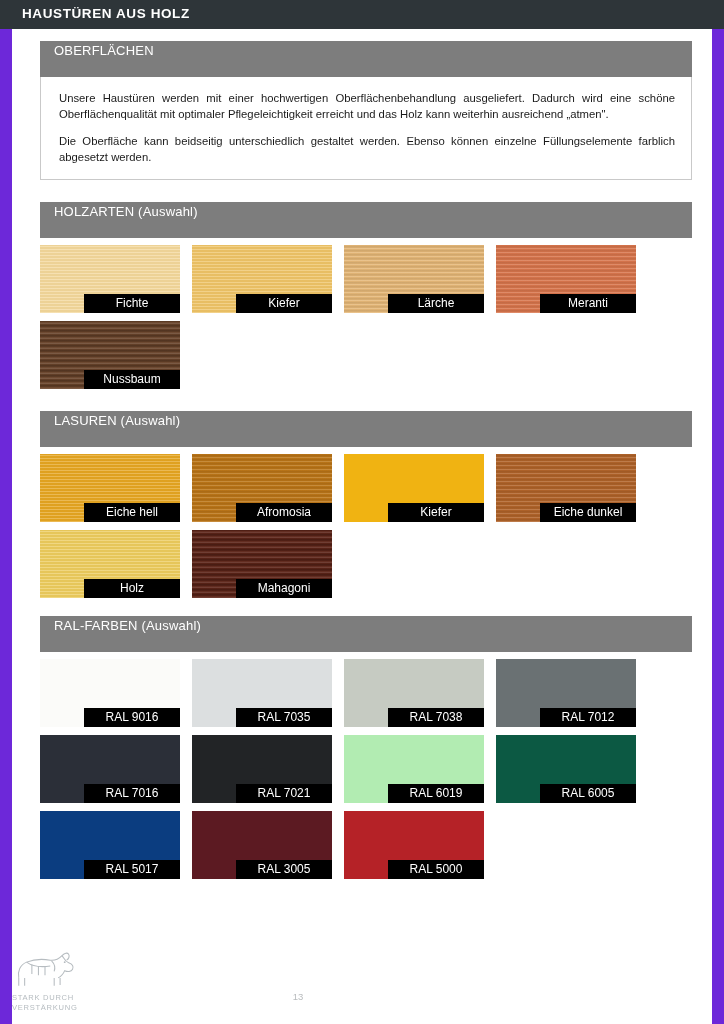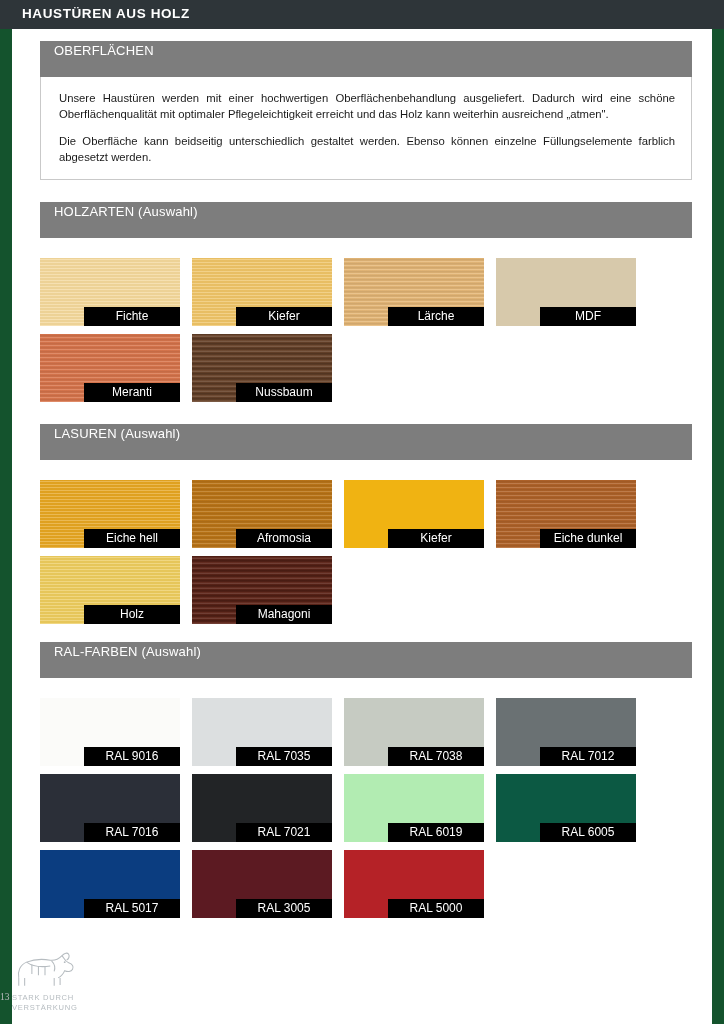--- a/index.html
+++ b/index.html
@@ -9,21 +9,21 @@
     height: 1024px;
     background: #ffffff;
     font-family: "Liberation Sans", sans-serif;
     overflow: hidden;
   }
 
   .page {
     position: relative;
     width: 724px;
     height: 1024px;
-    background: #14532d;
+    background: #6d28d9;
   }
 
   
   .topbar {
     position: absolute;
     top: 0; left: 0;
     width: 724px;
     height: 29px;
     background: #2e3539;
   }
@@ -81,21 +81,21 @@
     text-align: justify;
     margin-bottom: 12px;
   }
   .intro-p:last-child { margin-bottom: 0; }
 
   
   .grid {
     display: flex;
     flex-wrap: wrap;
     gap: 8px 12px;
-    padding-top: 20px;
+    padding-top: 7px;
   }
   .swatch {
     position: relative;
     width: 140px;
     height: 68px;
     overflow: hidden;
   }
   .swatch.bordered { outline: 1px solid #7a7a7a; outline-offset: -1px; }
   .swatch-fill {
     position: absolute;
@@ -140,23 +140,23 @@
     line-height: 9.5px;
     letter-spacing: 0.7px;
     color: #b6bcc0;
     margin-top: 2px;
     white-space: pre-line;
   }
   .page-num {
     position: absolute;
     left: 0; right: 0;
     bottom: 22px;
+    text-align: center;
     font-size: 9.5px;
     color: #b9bcbe;
-    font-family: Liberation Serif, serif;
   }
 </style>
 </head>
 <body>
 
 <div class="page">
 
   <div class="topbar">
     <div class="topbar-title">HAUSTÜREN AUS HOLZ</div>
   </div>
@@ -178,24 +178,20 @@
             <div class="swatch-fill" style="background: repeating-linear-gradient(0deg, rgba(255, 255, 255, 0.45) 0px, rgba(255, 255, 255, 0) 1px, rgba(0, 0, 0, 0.05) 2px, rgba(0, 0, 0, 0) 3px) rgb(243, 215, 154);"></div>
             <div class="swatch-label">Fichte</div>
           </div>
           <div class="swatch">
             <div class="swatch-fill" style="background: repeating-linear-gradient(0deg, rgba(255, 255, 255, 0.45) 0px, rgba(255, 255, 255, 0) 1px, rgba(0, 0, 0, 0.05) 2px, rgba(0, 0, 0, 0) 3px) rgb(238, 195, 102);"></div>
             <div class="swatch-label">Kiefer</div>
           </div>
           <div class="swatch">
             <div class="swatch-fill" style="background: repeating-linear-gradient(0deg, rgba(255, 255, 255, 0.3) 0px, rgba(255, 255, 255, 0) 1px, rgba(0, 0, 0, 0.12) 2px, rgba(0, 0, 0, 0) 4px) rgb(230, 184, 120);"></div>
             <div class="swatch-label">Lärche</div>
-          </div>
-          <div class="swatch">
-            <div class="swatch-fill" style="background: rgb(215, 201, 171);"></div>
-            <div class="swatch-label">MDF</div>
           </div>
           <div class="swatch">
             <div class="swatch-fill" style="background: repeating-linear-gradient(0deg, rgba(255, 255, 255, 0.3) 0px, rgba(255, 255, 255, 0) 1px, rgba(0, 0, 0, 0.12) 2px, rgba(0, 0, 0, 0) 4px) rgb(217, 118, 77);"></div>
             <div class="swatch-label">Meranti</div>
           </div>
           <div class="swatch">
             <div class="swatch-fill" style="background: repeating-linear-gradient(0deg, rgba(255, 255, 255, 0.16) 0px, rgba(255, 255, 255, 0) 2px, rgba(0, 0, 0, 0.28) 3px, rgba(0, 0, 0, 0) 5px) rgb(104, 67, 42);"></div>
             <div class="swatch-label">Nussbaum</div>
           </div>
         </div>

